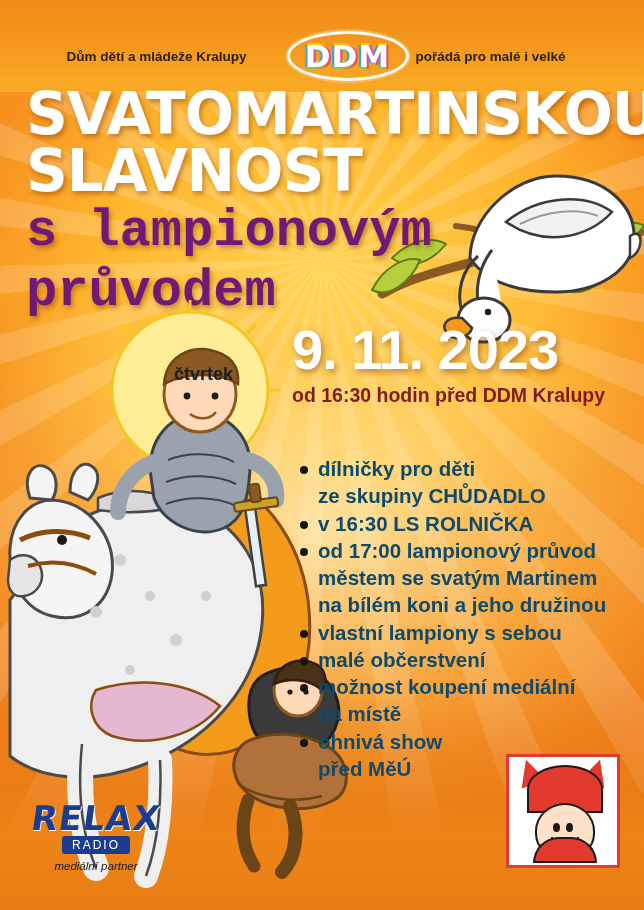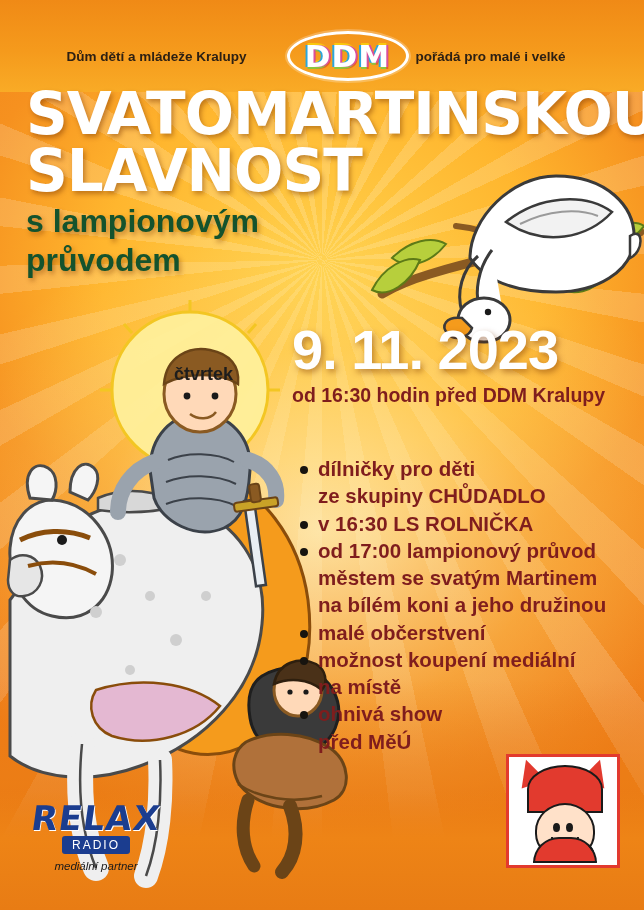--- a/index.html
+++ b/index.html
@@ -125,25 +125,25 @@
     font-weight: bold;
     font-size: 58px;
     line-height: .92;
     color: #ffffff;
     letter-spacing: -1px;
     text-shadow: 2px 3px 5px rgba(120,50,0,.45);
     margin: 0;
   }
   .h1.line2 { margin-top: 4px; }
   .h2 {
-    font-family: Liberation Sans, sans-serif;
-    font-weight: bold;
-    font-size: 32px;
+    font-family: Liberation Mono, monospace;
+    font-weight: bold;
+    font-size: 52px;
     line-height: 1.05;
-    color: #14532d;
+    color: #701a75;
     margin: 6px 0 0 0;
     text-shadow: 2px 3px 5px rgba(120,50,0,.45);
   }
 
   
   .date-block {
     position: absolute;
     right: 22px;
     top: 322px;
     width: 330px;
@@ -183,21 +183,21 @@
     width: 330px;
     z-index: 8;
     margin: 0;
     padding: 0;
     list-style: none;
   }
   .bullets li {
     position: relative;
     font-size: 20.5px;
     font-weight: bold;
-    color: #7f1d1d;
+    color: #0c4a6e;
     line-height: 1.33;
     padding-left: 22px;
     white-space: nowrap;
   }
   .bullets li.has-dot::before {
     content: "";
     position: absolute;
     left: 4px;
     top: 11px;
     width: 8px;
@@ -468,20 +468,21 @@
     <div class="date-time">od 16:30 hodin před DDM Kralupy</div>
   </div>
 
   <ul class="bullets">
     <li class="has-dot">dílničky pro děti</li>
     <li>ze skupiny CHŮDADLO</li>
     <li class="has-dot">v 16:30 LS ROLNIČKA</li>
     <li class="has-dot">od 17:00 lampionový průvod</li>
     <li>městem se svatým Martinem</li>
     <li>na bílém koni a jeho družinou</li>
+    <li class="has-dot">vlastní lampiony s sebou</li>
     <li class="has-dot">malé občerstvení</li>
     <li class="has-dot">možnost koupení mediální</li>
     <li>na místě</li>
     <li class="has-dot">ohnivá show</li>
     <li>před MěÚ</li>
   </ul>
 
   <div class="relax">
     <div class="relax-word">RELAX</div>
     <div class="relax-sub">RADIO</div>

